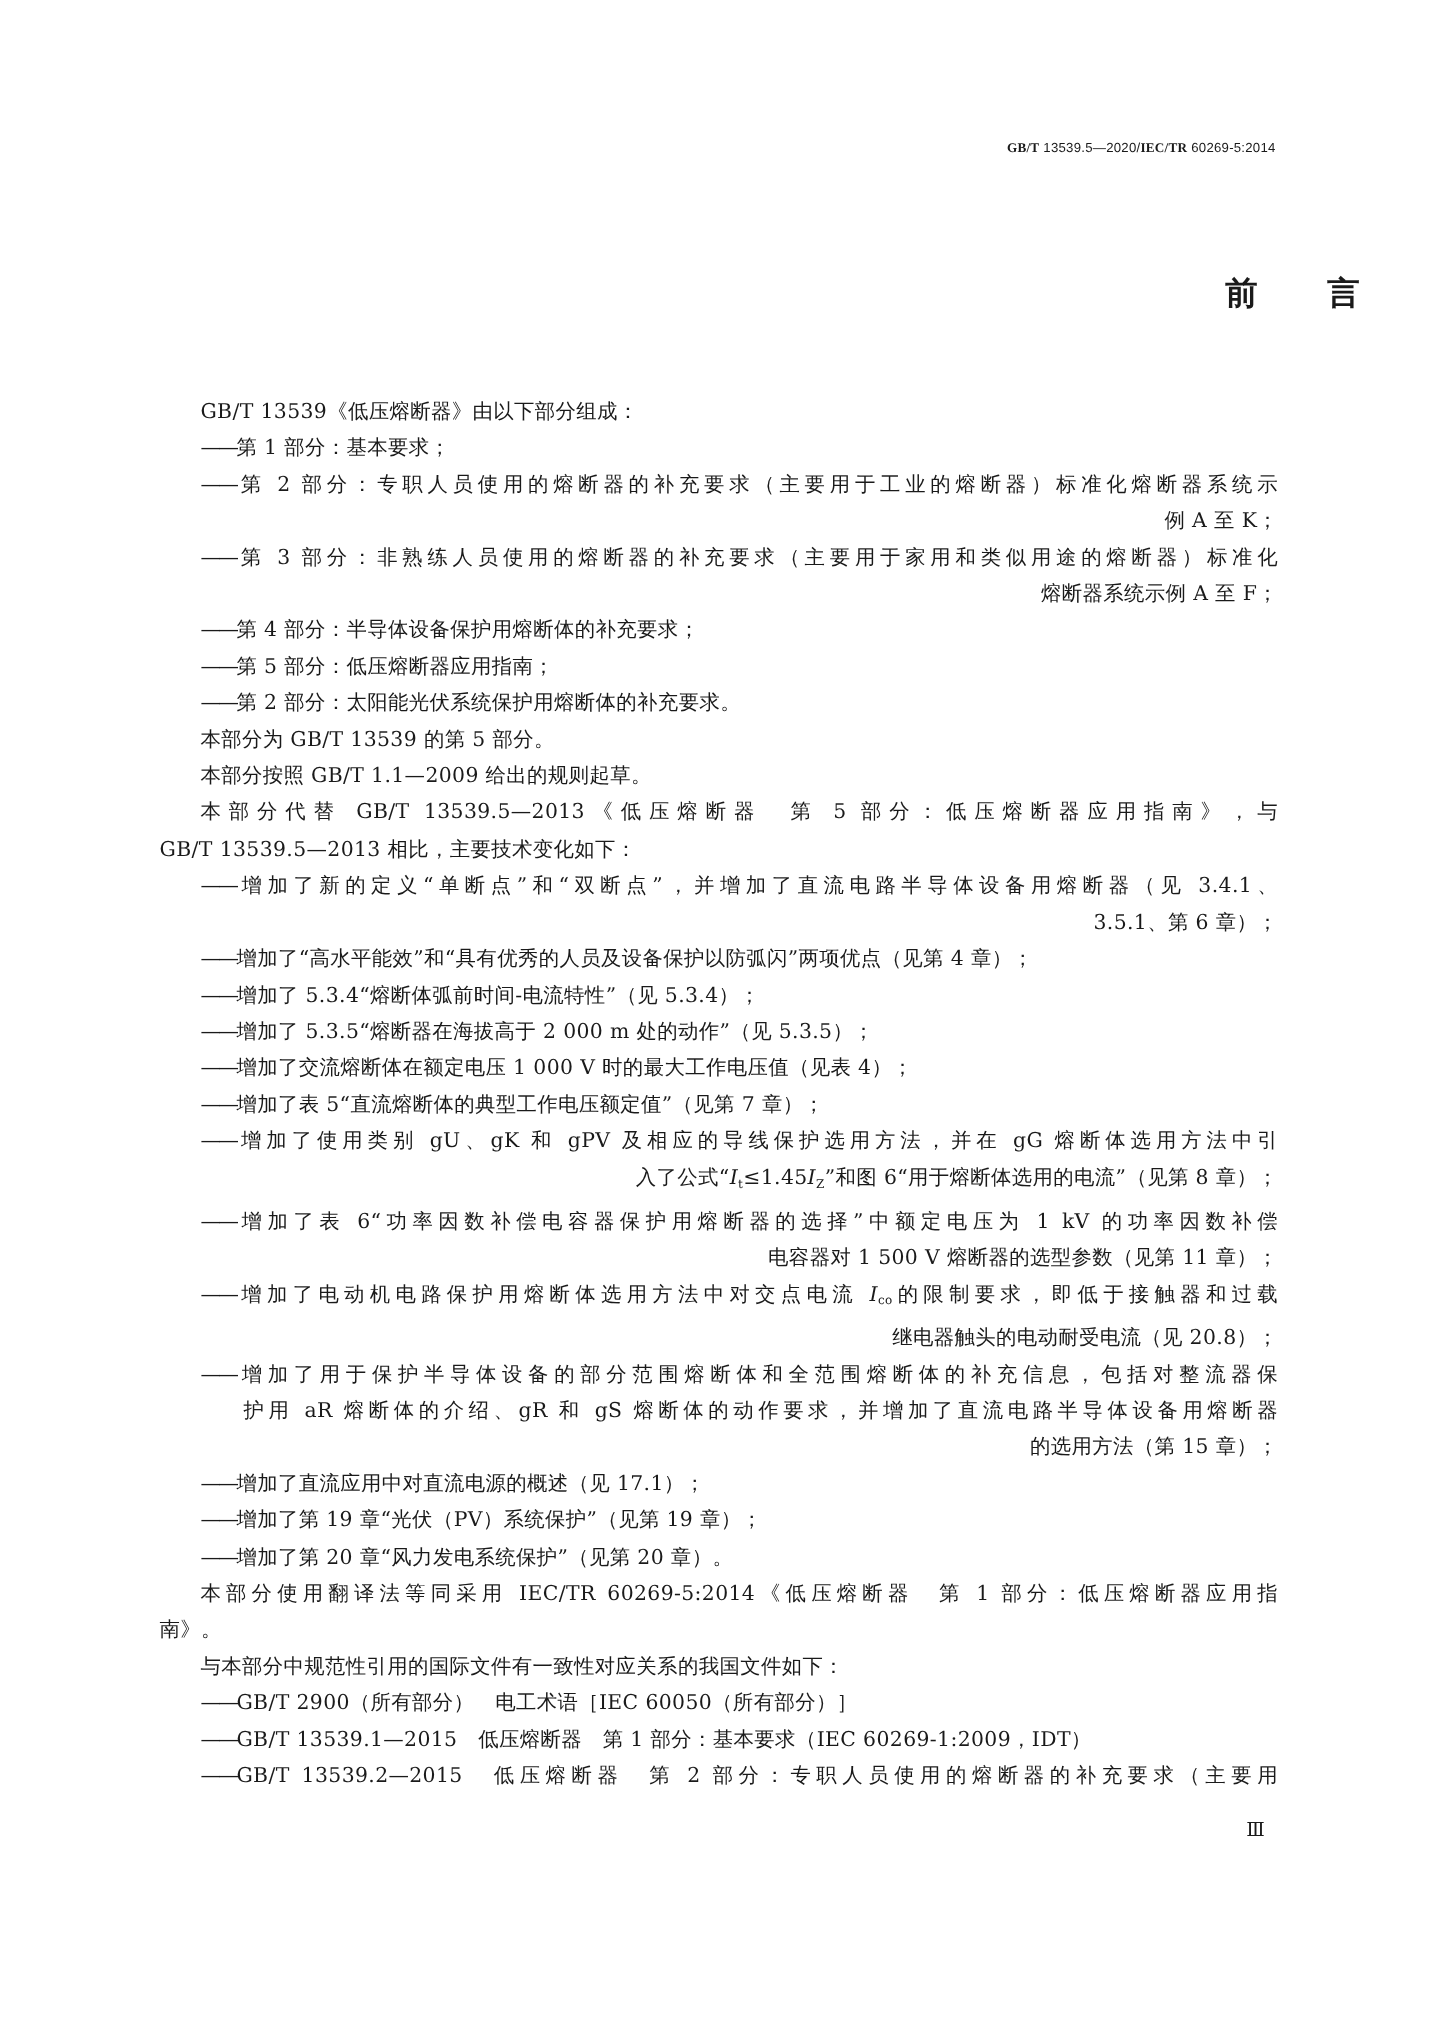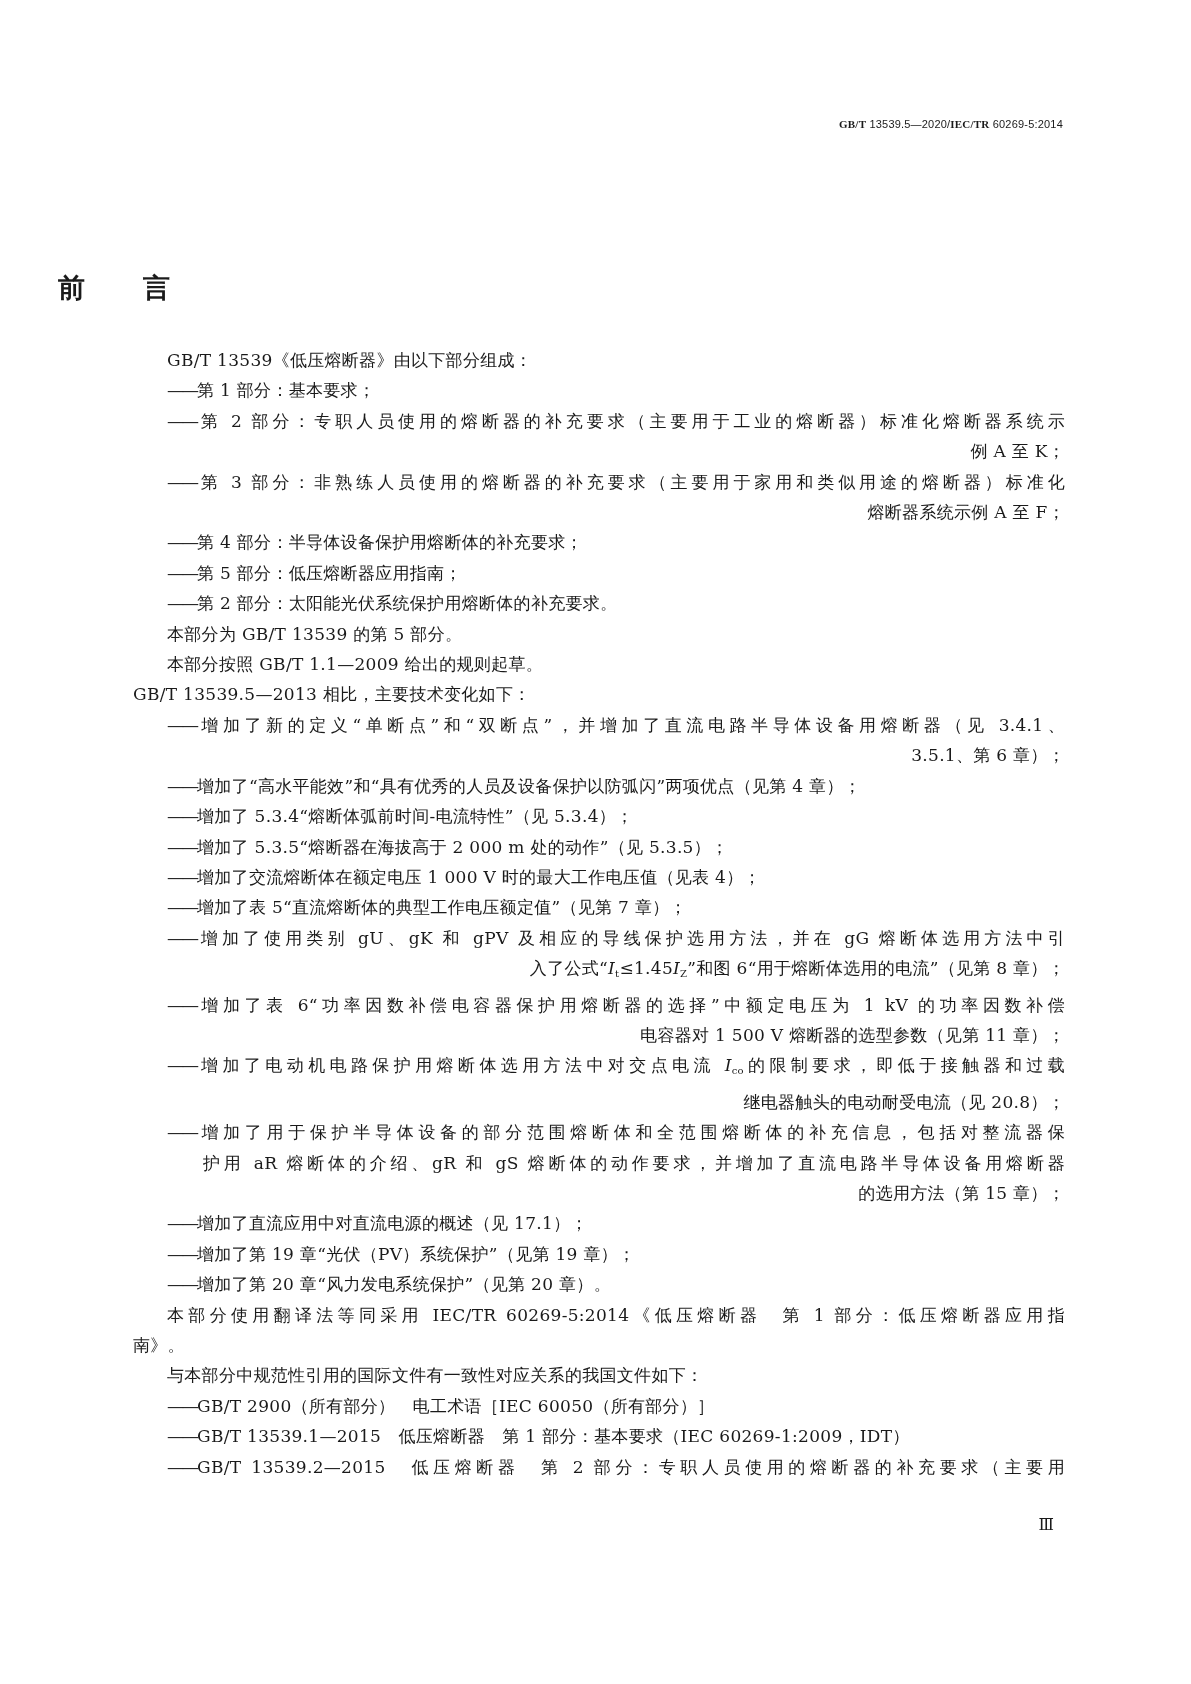--- a/index.html
+++ b/index.html
@@ -1,24 +1,24 @@
 <!DOCTYPE html>
 <html><head>
 <meta charset="utf-8">
 <style>
   html, body { margin: 0; padding: 0; background: #ffffff; }
   body { width: 1191px; height: 1684px; position: relative; overflow: hidden;
          font-family: "DejaVu Serif", "Liberation Serif", serif; color: #1a1a1a; }
   .header-code { position: absolute; top: 118px; right: 128px; font-size: 11px; letter-spacing: 0.2px;
                  font-family: "Liberation Sans", "DejaVu Sans", sans-serif; }
   .header-code b { font-family: "Liberation Serif", "DejaVu Serif", serif; font-weight: bold; }
-  .title { position: absolute; top: 226px; left: 0; width: 100%; text-align: left;
+  .title { position: absolute; top: 226px; left: 0; width: 100%; text-align: right;
            font-size: 27px; font-weight: bold; letter-spacing: 58px;
-           font-family: "DejaVu Sans", sans-serif; text-indent: 58px; margin-top: 44px; }
-  .content { position: absolute; top: 328px; left: 133px; width: 932px; margin-top: 17px; }
+           font-family: "DejaVu Sans", sans-serif; text-indent: 58px; }
+  .content { position: absolute; top: 328px; left: 133px; width: 932px; }
   .line { font-size: 17px; line-height: 30.4px; white-space: nowrap; letter-spacing: 0.3px; }
   .para { text-indent: 34px; }
   .dash-item { padding-left: 34px; }
   .dash { letter-spacing: -2px; }
   .cont { padding-left: 70px; text-align: right; }
   .just { text-align: justify; text-align-last: justify; white-space: normal; }
   .page-num { position: absolute; top: 1515px; right: 138px; font-size: 16px;
               font-family: "DejaVu Serif", serif; letter-spacing: -1px; }
   sub { font-size: 10px; vertical-align: -3px; }
   i { font-style: italic; }
@@ -35,20 +35,21 @@
     <div class="line dash-item"><span class="dash">——</span><span>第 1 部分：基本要求；</span></div>
     <div class="line dash-item just"><span class="dash">——</span><span>第 2 部分：专职人员使用的熔断器的补充要求（主要用于工业的熔断器）标准化熔断器系统示</span></div>
     <div class="line cont"><span>例 A 至 K；</span></div>
     <div class="line dash-item just"><span class="dash">——</span><span>第 3 部分：非熟练人员使用的熔断器的补充要求（主要用于家用和类似用途的熔断器）标准化</span></div>
     <div class="line cont"><span>熔断器系统示例 A 至 F；</span></div>
     <div class="line dash-item"><span class="dash">——</span><span>第 4 部分：半导体设备保护用熔断体的补充要求；</span></div>
     <div class="line dash-item"><span class="dash">——</span><span>第 5 部分：低压熔断器应用指南；</span></div>
     <div class="line dash-item"><span class="dash">——</span><span>第 2 部分：太阳能光伏系统保护用熔断体的补充要求。</span></div>
     <div class="line para"><span>本部分为 GB/T 13539 的第 5 部分。</span></div>
     <div class="line para"><span>本部分按照 GB/T 1.1—2009 给出的规则起草。</span></div>
+    <div class="line para just"><span>本部分代替 GB/T 13539.5—2013《低压熔断器　第 5 部分：低压熔断器应用指南》，与</span></div>
     <div class="line"><span>GB/T 13539.5—2013 相比，主要技术变化如下：</span></div>
     <div class="line dash-item just"><span class="dash">——</span><span>增加了新的定义“单断点”和“双断点”，并增加了直流电路半导体设备用熔断器（见 3.4.1、</span></div>
     <div class="line cont"><span>3.5.1、第 6 章）；</span></div>
     <div class="line dash-item"><span class="dash">——</span><span>增加了“高水平能效”和“具有优秀的人员及设备保护以防弧闪”两项优点（见第 4 章）；</span></div>
     <div class="line dash-item"><span class="dash">——</span><span>增加了 5.3.4“熔断体弧前时间-电流特性”（见 5.3.4）；</span></div>
     <div class="line dash-item"><span class="dash">——</span><span>增加了 5.3.5“熔断器在海拔高于 2 000 m 处的动作”（见 5.3.5）；</span></div>
     <div class="line dash-item"><span class="dash">——</span><span>增加了交流熔断体在额定电压 1 000 V 时的最大工作电压值（见表 4）；</span></div>
     <div class="line dash-item"><span class="dash">——</span><span>增加了表 5“直流熔断体的典型工作电压额定值”（见第 7 章）；</span></div>
     <div class="line dash-item just"><span class="dash">——</span><span>增加了使用类别 gU、gK 和 gPV 及相应的导线保护选用方法，并在 gG 熔断体选用方法中引</span></div>
     <div class="line cont"><span>入了公式“<i>I</i><sub>t</sub>≤1.45<i>I</i><sub>Z</sub>”和图 6“用于熔断体选用的电流”（见第 8 章）；</span></div>

